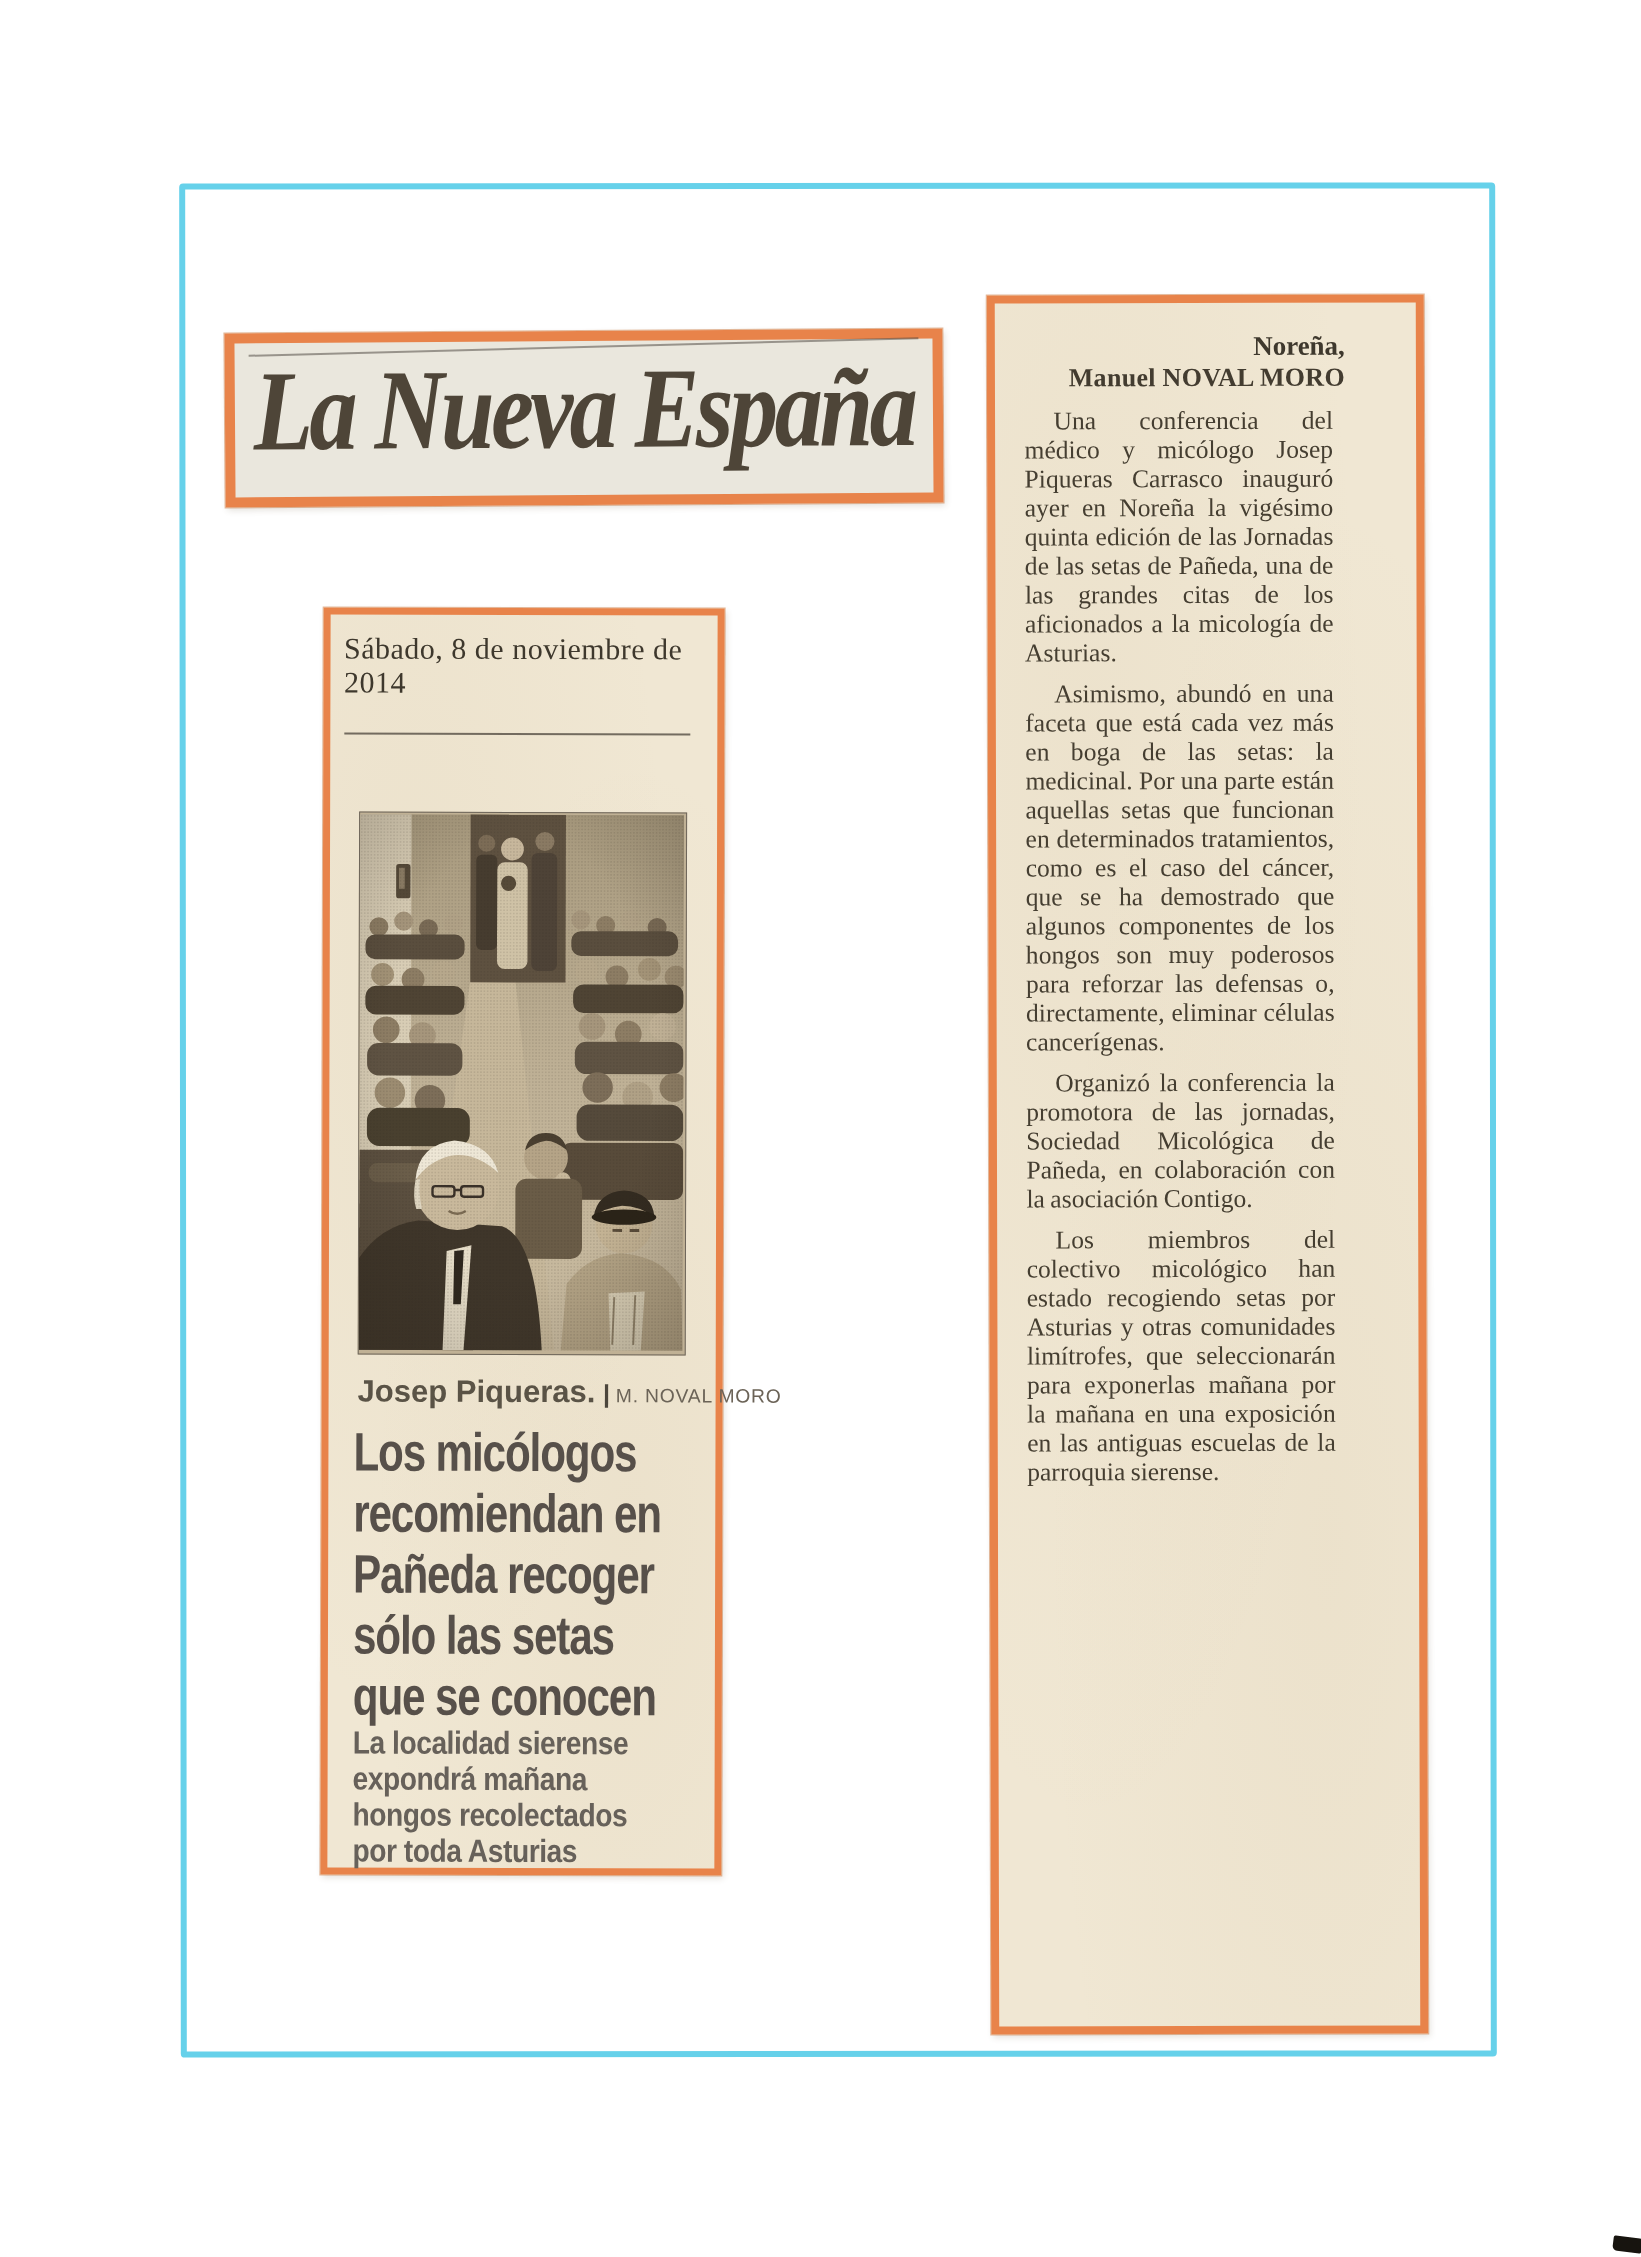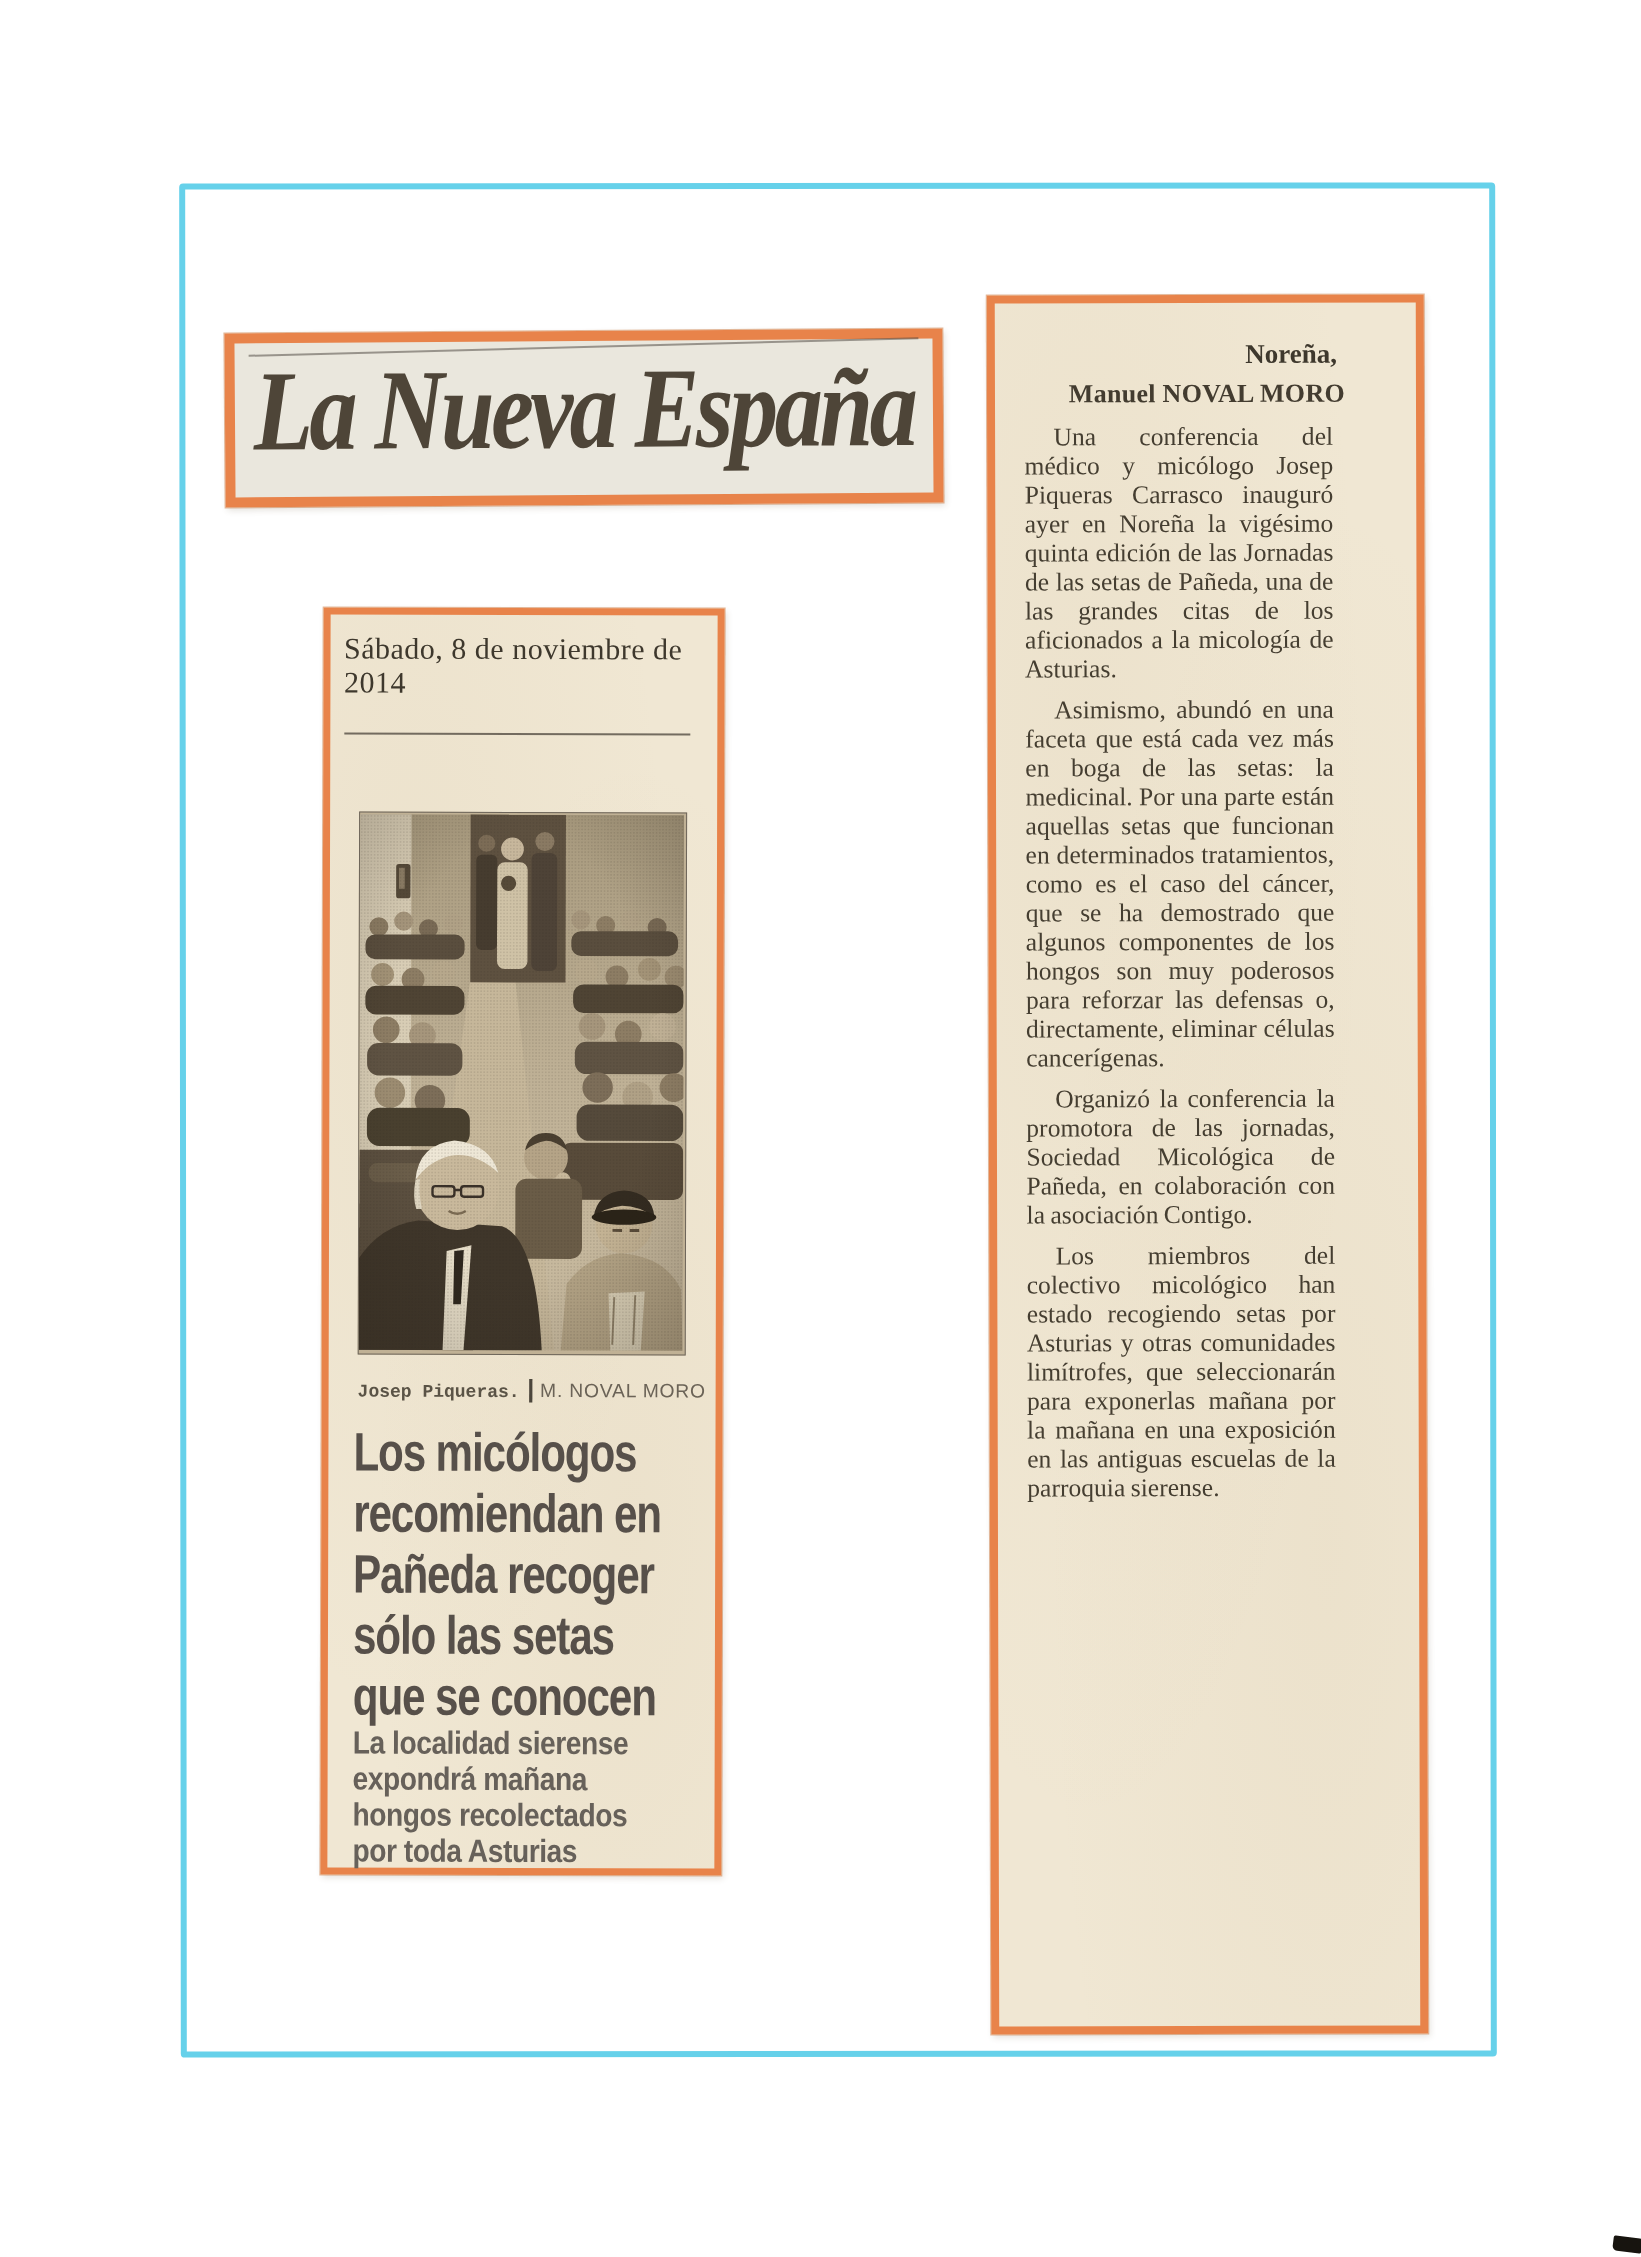--- a/index.html
+++ b/index.html
@@ -55,21 +55,21 @@
   }
   .photo{
     position:absolute;left:29px;top:197px;width:328px;height:543px;
     border:1.9px solid #6d655a;background:#c0b195;overflow:hidden;
   }
   .photo svg{display:block;}
   .caption{
     position:absolute;left:29px;top:759px;white-space:nowrap;
     font-family:"Liberation Sans",sans-serif;color:#5d564b;
   }
-  .caption .cap-name{font-weight:bold;font-size:18px;color:#5a5346;font-family:Liberation Mono, monospace;}
+  .caption .cap-name{font-weight:bold;font-size:31px;color:#5a5346;}
   .caption .cap-sep{font-weight:bold;font-size:25px;color:#4c463c;padding:0 5.8px 0 7.7px;}
   .caption .cap-credit{font-size:19.3px;letter-spacing:0.8px;color:#6b6357;}
   .headline{position:absolute;left:25px;top:807px;}
   .headline .hl-line{
     font-family:"Liberation Sans",sans-serif;font-weight:bold;
     font-size:54px;line-height:61px;letter-spacing:-1.4px;color:#57504a;
     transform:scaleX(.78);transform-origin:left center;white-space:nowrap;
   }
   .subdeck{position:absolute;left:25px;top:1110px;}
   .subdeck .sd-line{
@@ -77,21 +77,21 @@
     font-size:32px;line-height:36px;letter-spacing:-0.5px;color:#67615a;
     transform:scaleX(.88);transform-origin:left center;white-space:nowrap;
   }
 
   .clip-right{
     left:989px;top:295px;width:437px;height:1739px;
     border-width:8.7px;transform:rotate(-.15deg);
     padding:27px 71px 0 17.4px;overflow:hidden;
   }
   .art-location{
-    margin:8px;text-align:right;font-weight:bold;
+    margin:0;text-align:right;font-weight:bold;
     font-size:27px;line-height:32px;color:#3e382d;
   }
   .art-byline{
     margin:0 0 1.9px 0;text-align:right;
     font-size:26px;line-height:32px;color:#433c30;letter-spacing:0.3px;font-weight:bold;
   }
   .article p.art-par{
     margin:12px;text-align:justify;text-indent:29px;
     font-size:25.6px;line-height:29px;color:#453e31;word-spacing:-1px;
   }

